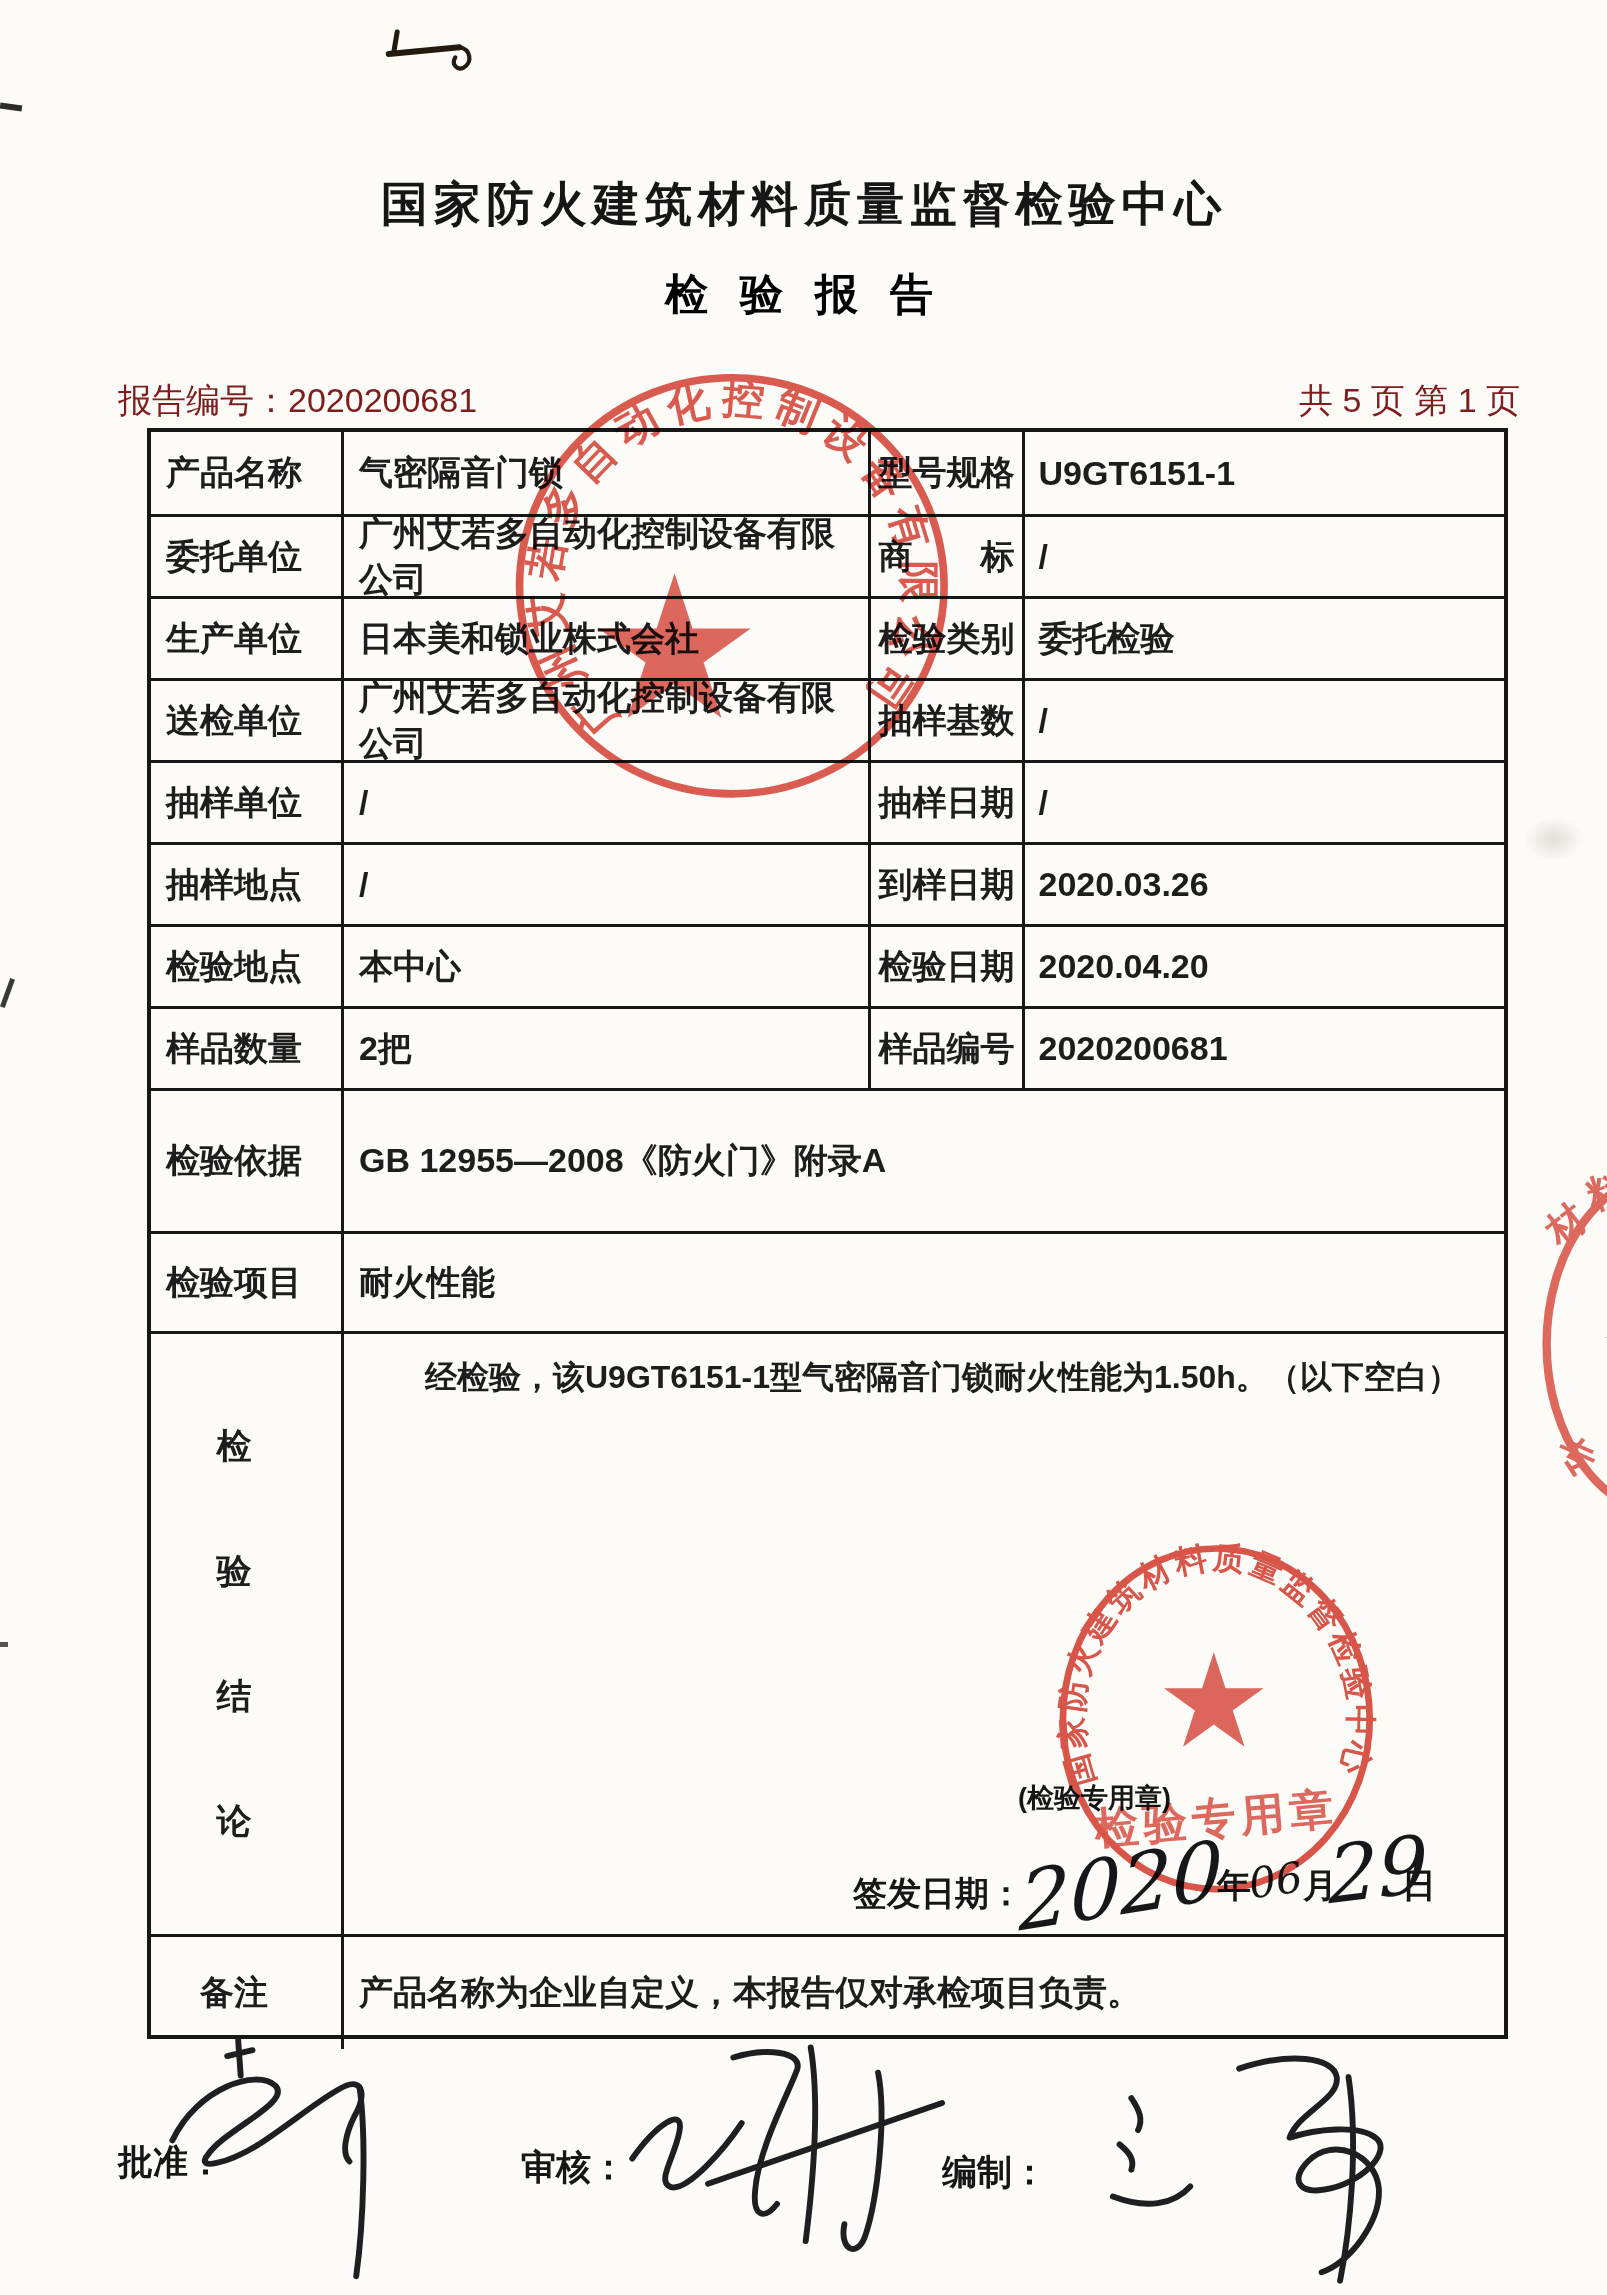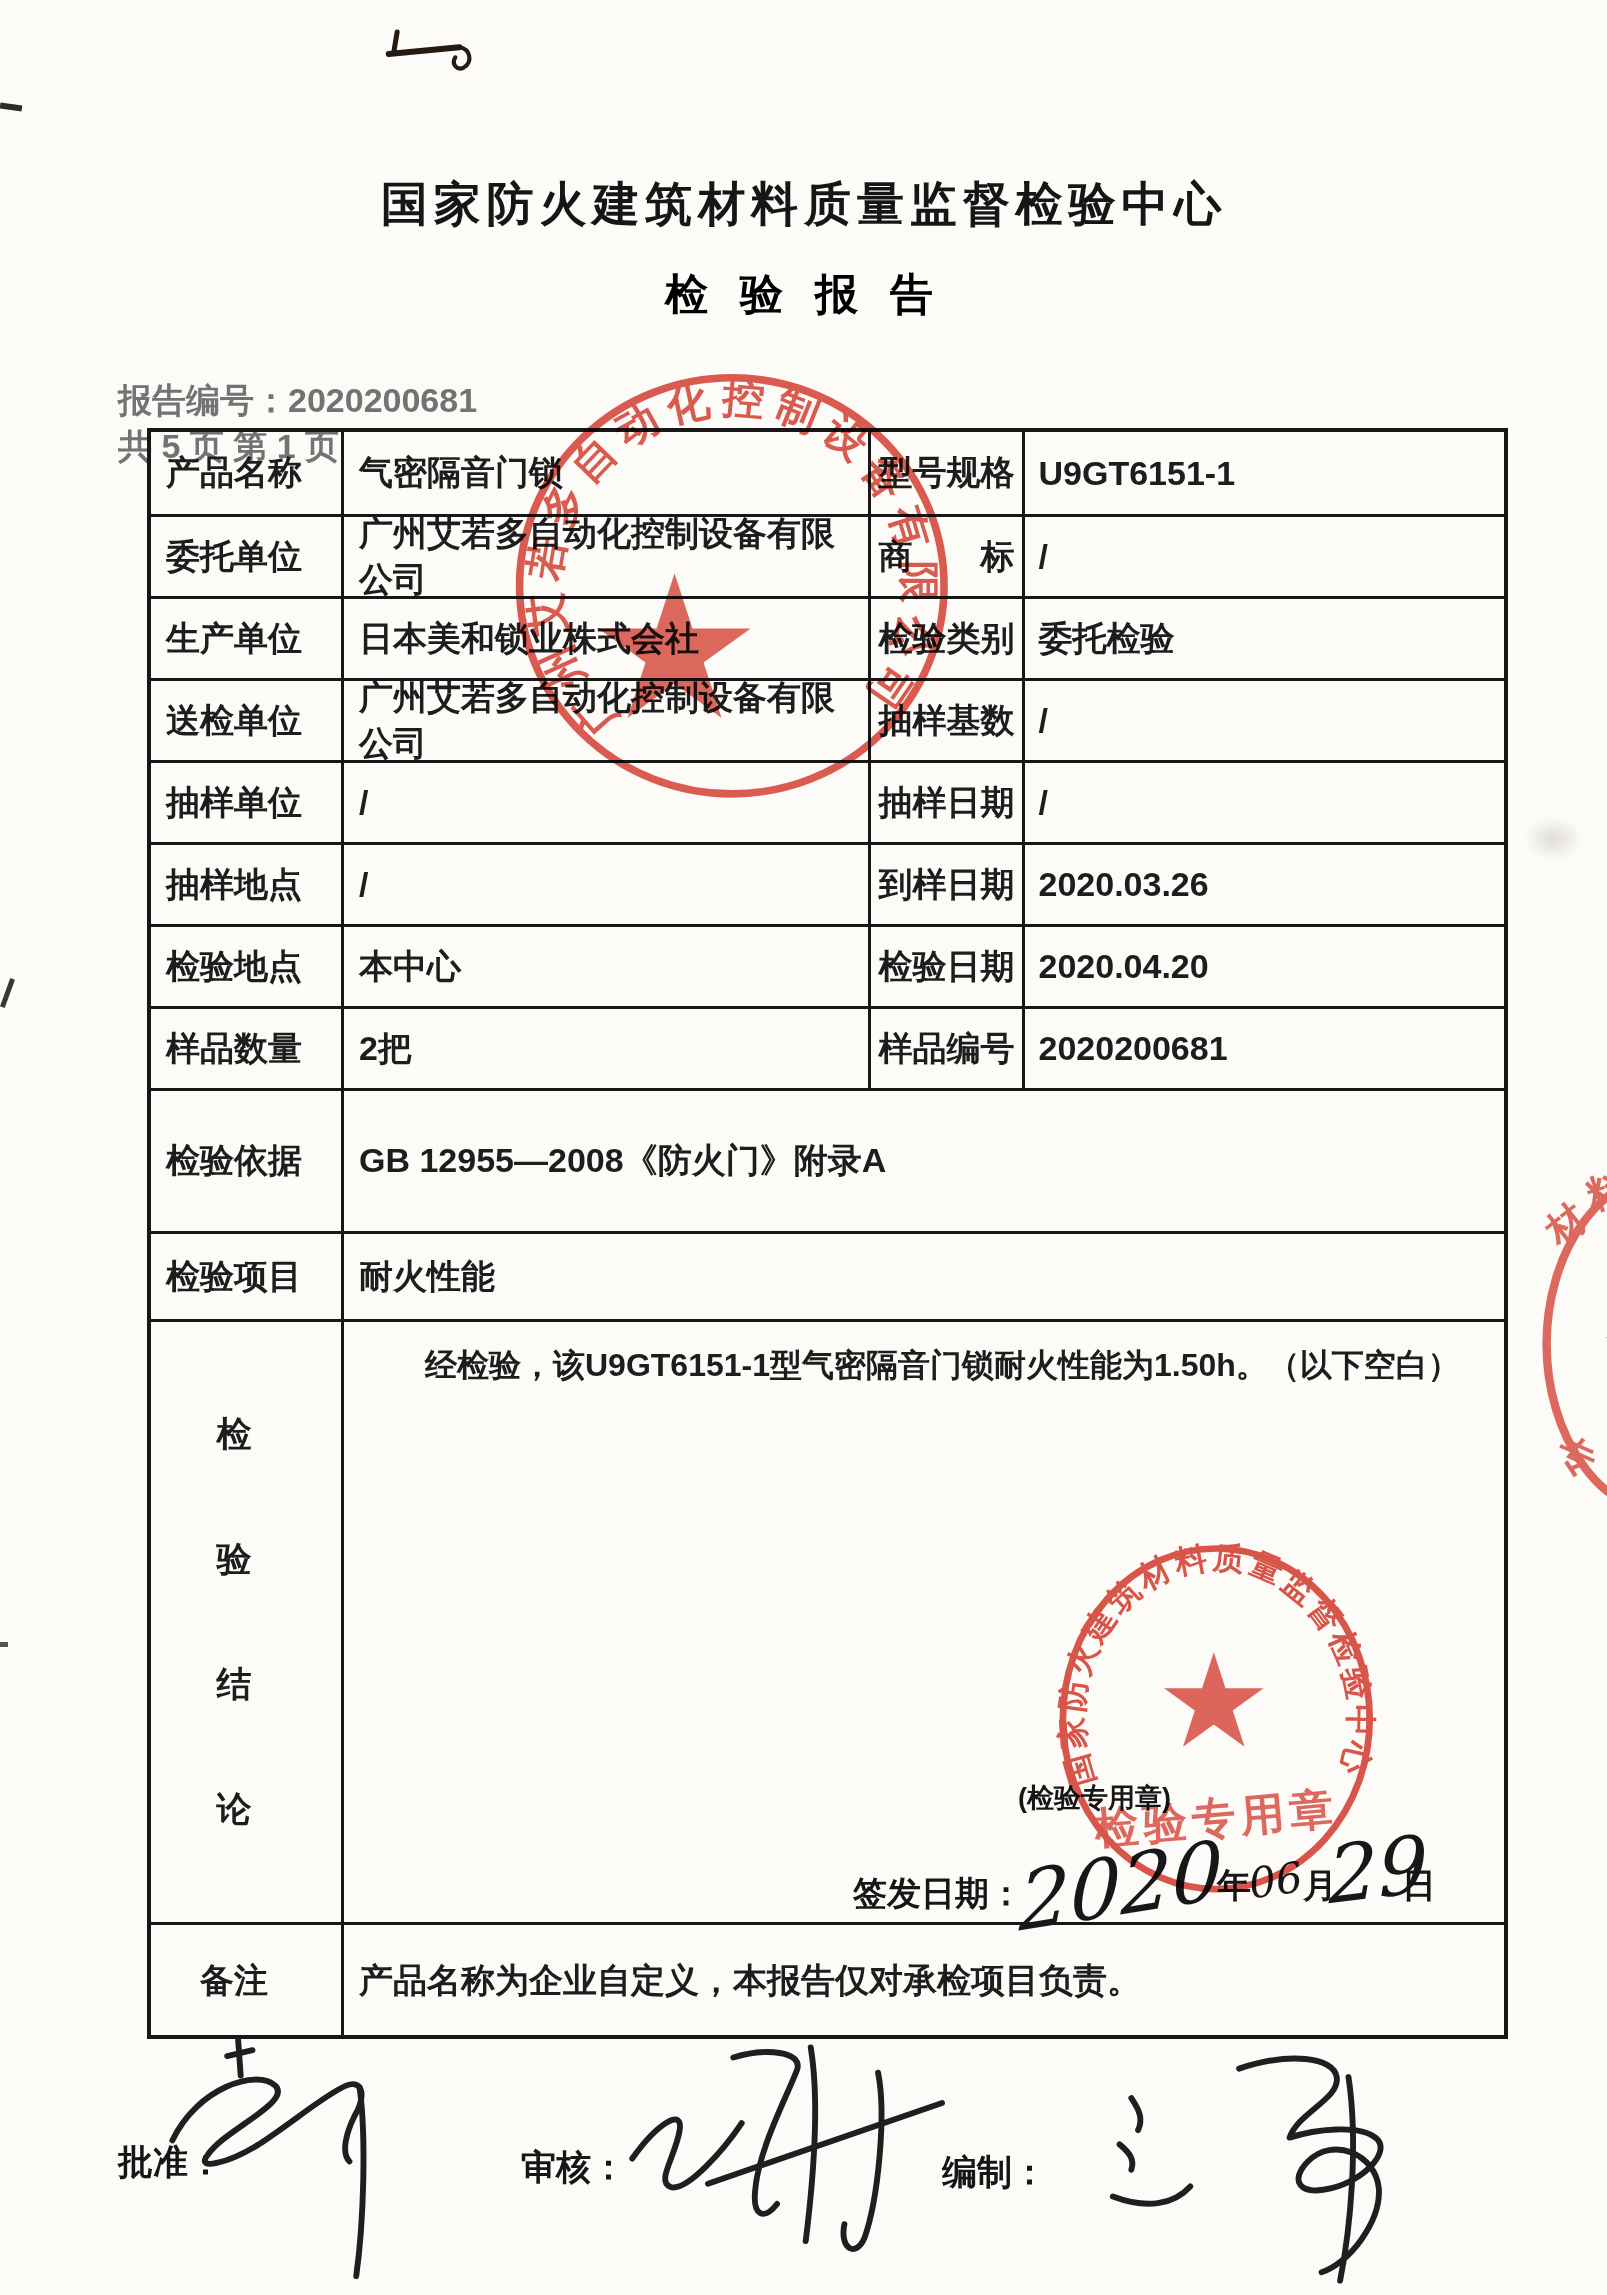--- a/index.html
+++ b/index.html
@@ -17,32 +17,32 @@
     position:absolute;top:173px;left:0;width:100%;
     text-align:center;font-size:47px;font-weight:700;letter-spacing:5.9px;color:#161616;
   }
   .subtitle{
     position:absolute;top:266px;left:0;width:100%;
     text-align:center;font-size:43px;font-weight:700;letter-spacing:10px;color:#000000;
   }
   .meta-line{
     position:absolute;top:378px;left:118px;width:1402px;
     display:flex;justify-content:space-between;
-    font-size:34px;font-weight:700;color:#737373;flex-direction:column;
+    font-size:34px;font-weight:400;color:#7f1d1d;
   }
   
   .report-table{
     position:absolute;left:147px;top:428px;width:1361px;height:1611px;
     border:4.2px solid #171717;box-sizing:border-box;background:transparent;
   }
   .trow{display:flex;box-sizing:border-box;border-top:3.4px solid #171717;}
   .trow.first{border-top:none;}
   .r-std{height:82px;}
   .r-basis{height:143px;}
-  .r-item{height:88px;font-family:Liberation Serif, serif;}
+  .r-item{height:100px;font-family:Liberation Serif, serif;}
   .r-concl{height:603px;}
   .r-remark{height:115px;}
   .cell{box-sizing:border-box;display:flex;align-items:center;font-size:34px;font-weight:700;color:#1d1d1d;}
   .cell.vline{border-left:3.4px solid #171717;}
   .c1{width:166px;justify-content:center;text-align:left;}
   .c2{flex:1;padding-left:15px;margin-left:24px;}
   .c3{width:154px;justify-content:center;text-align:center;}
   .c4{width:482px;padding-left:13.5px;}
   .concl-label{flex-direction:column;justify-content:center;gap:78px;font-size:35px;}
   .concl-cell{position:relative;align-items:flex-start;}

